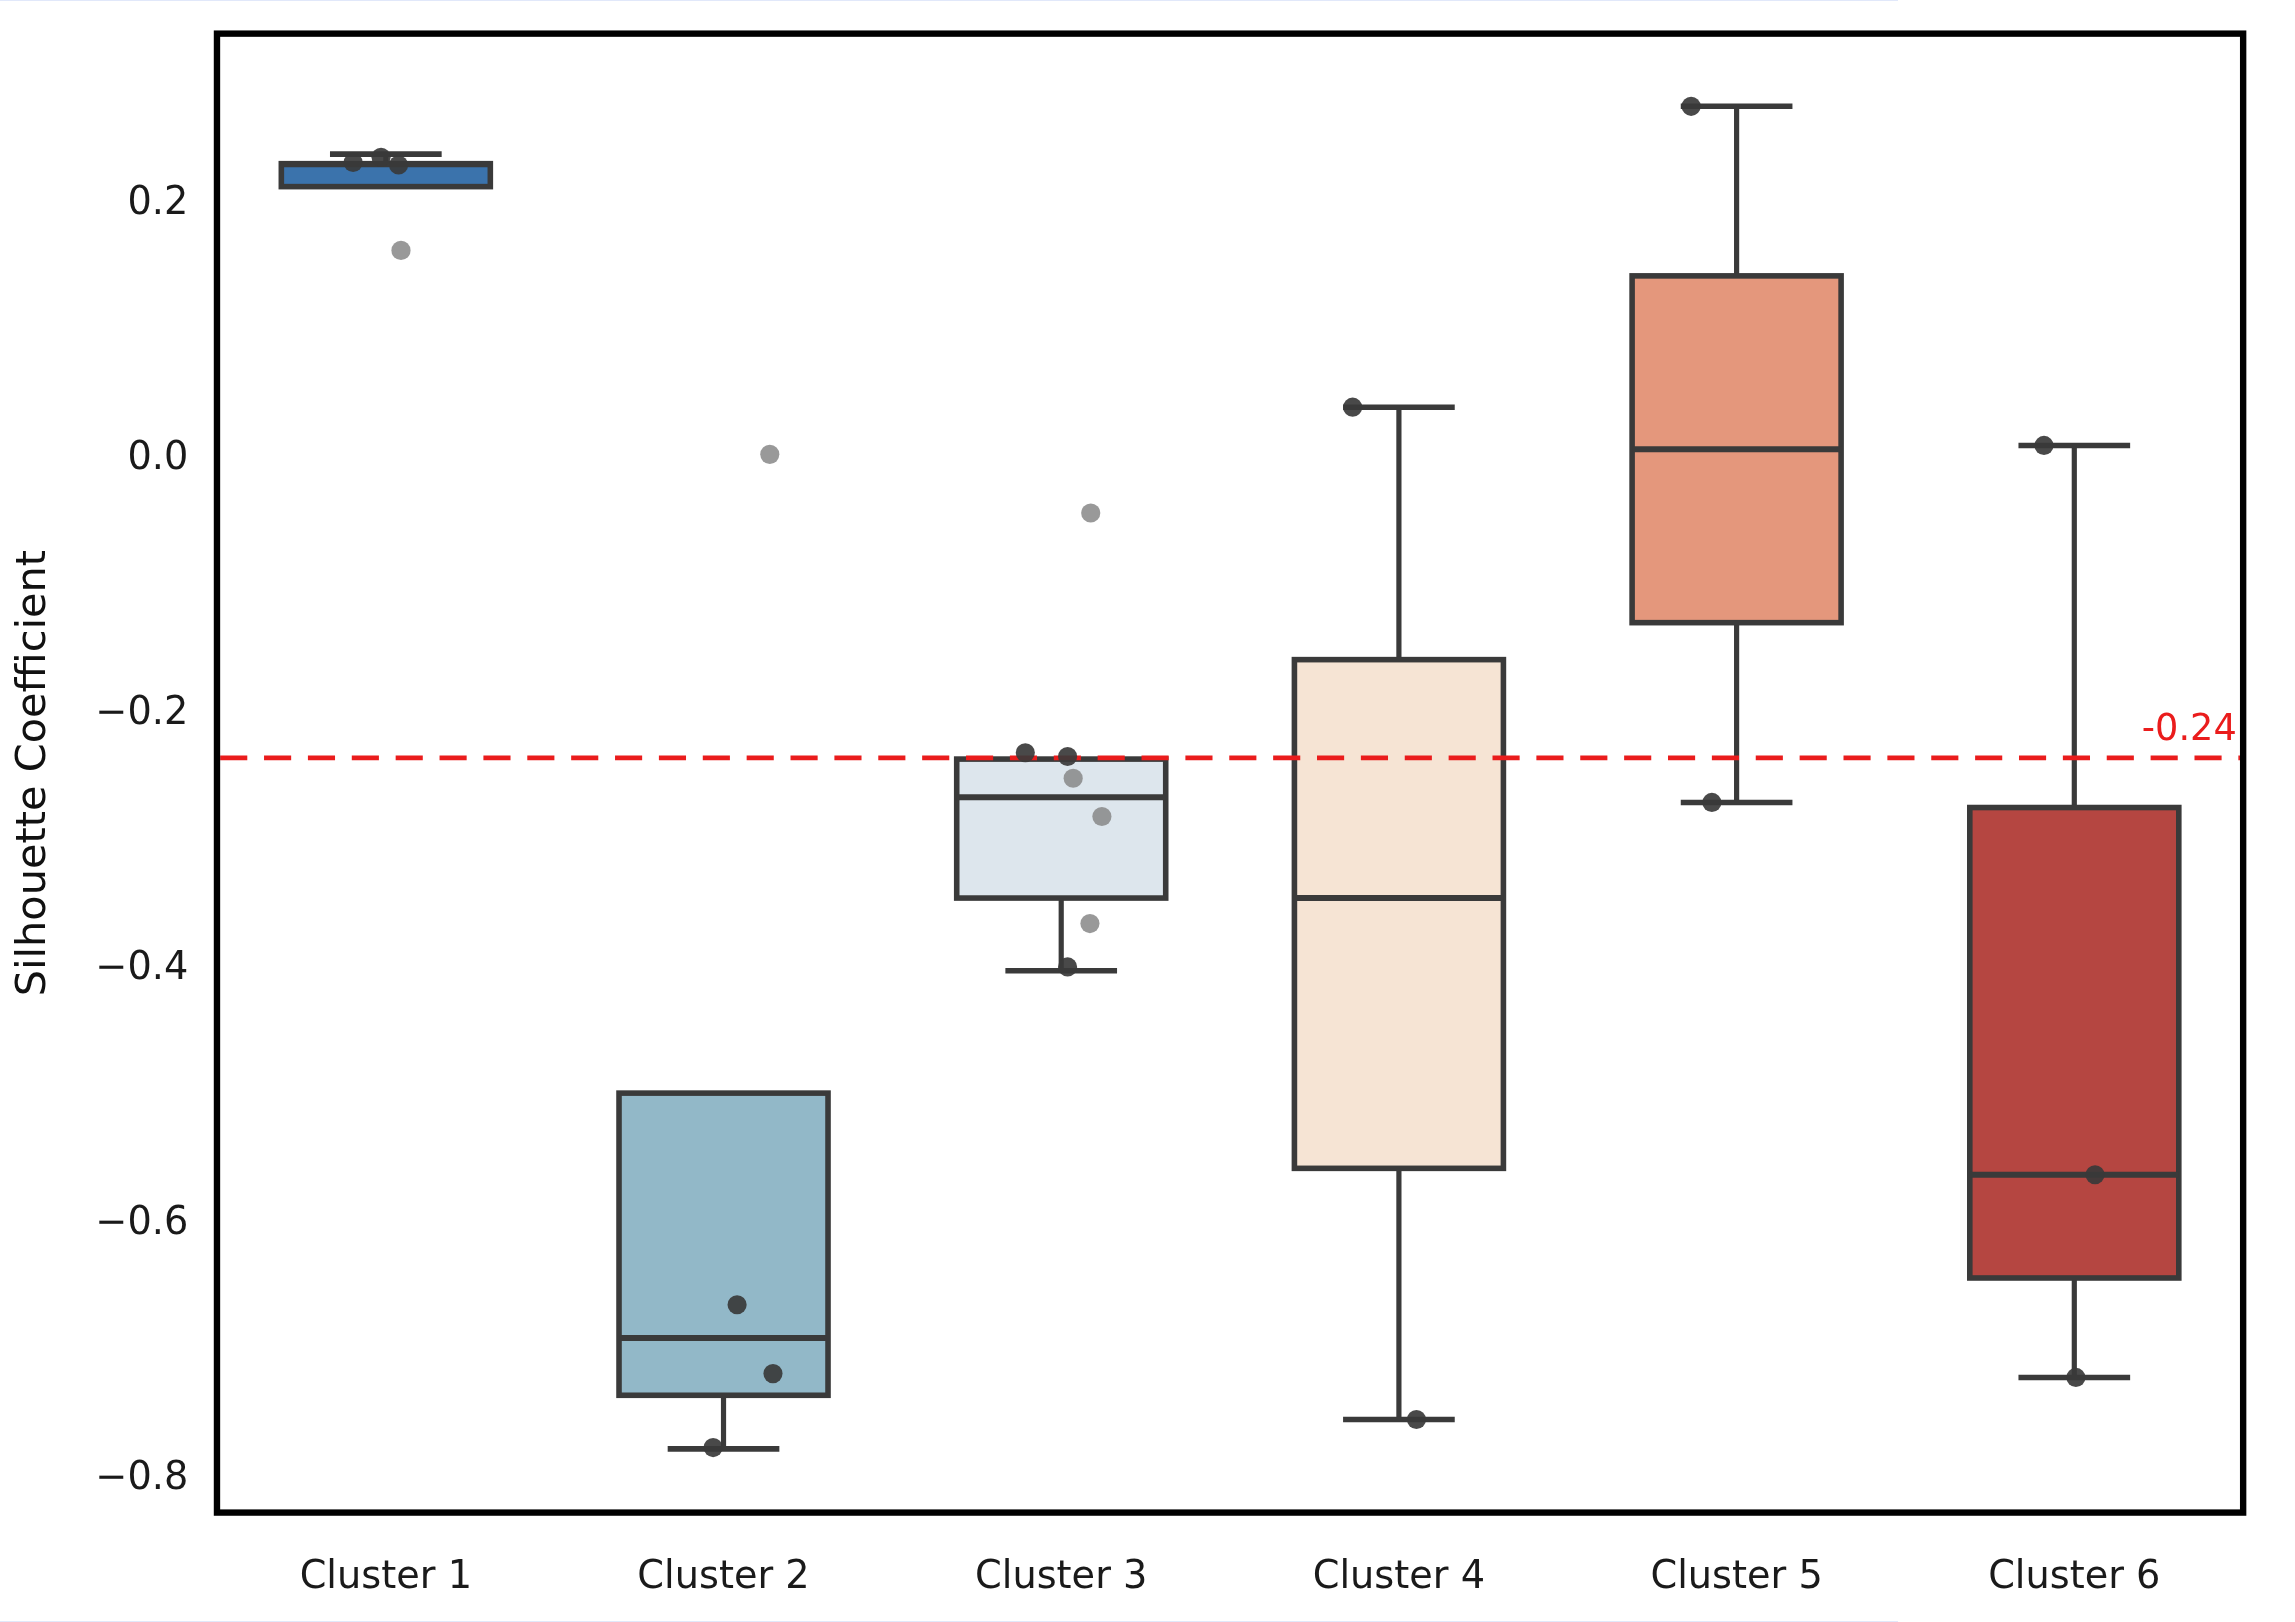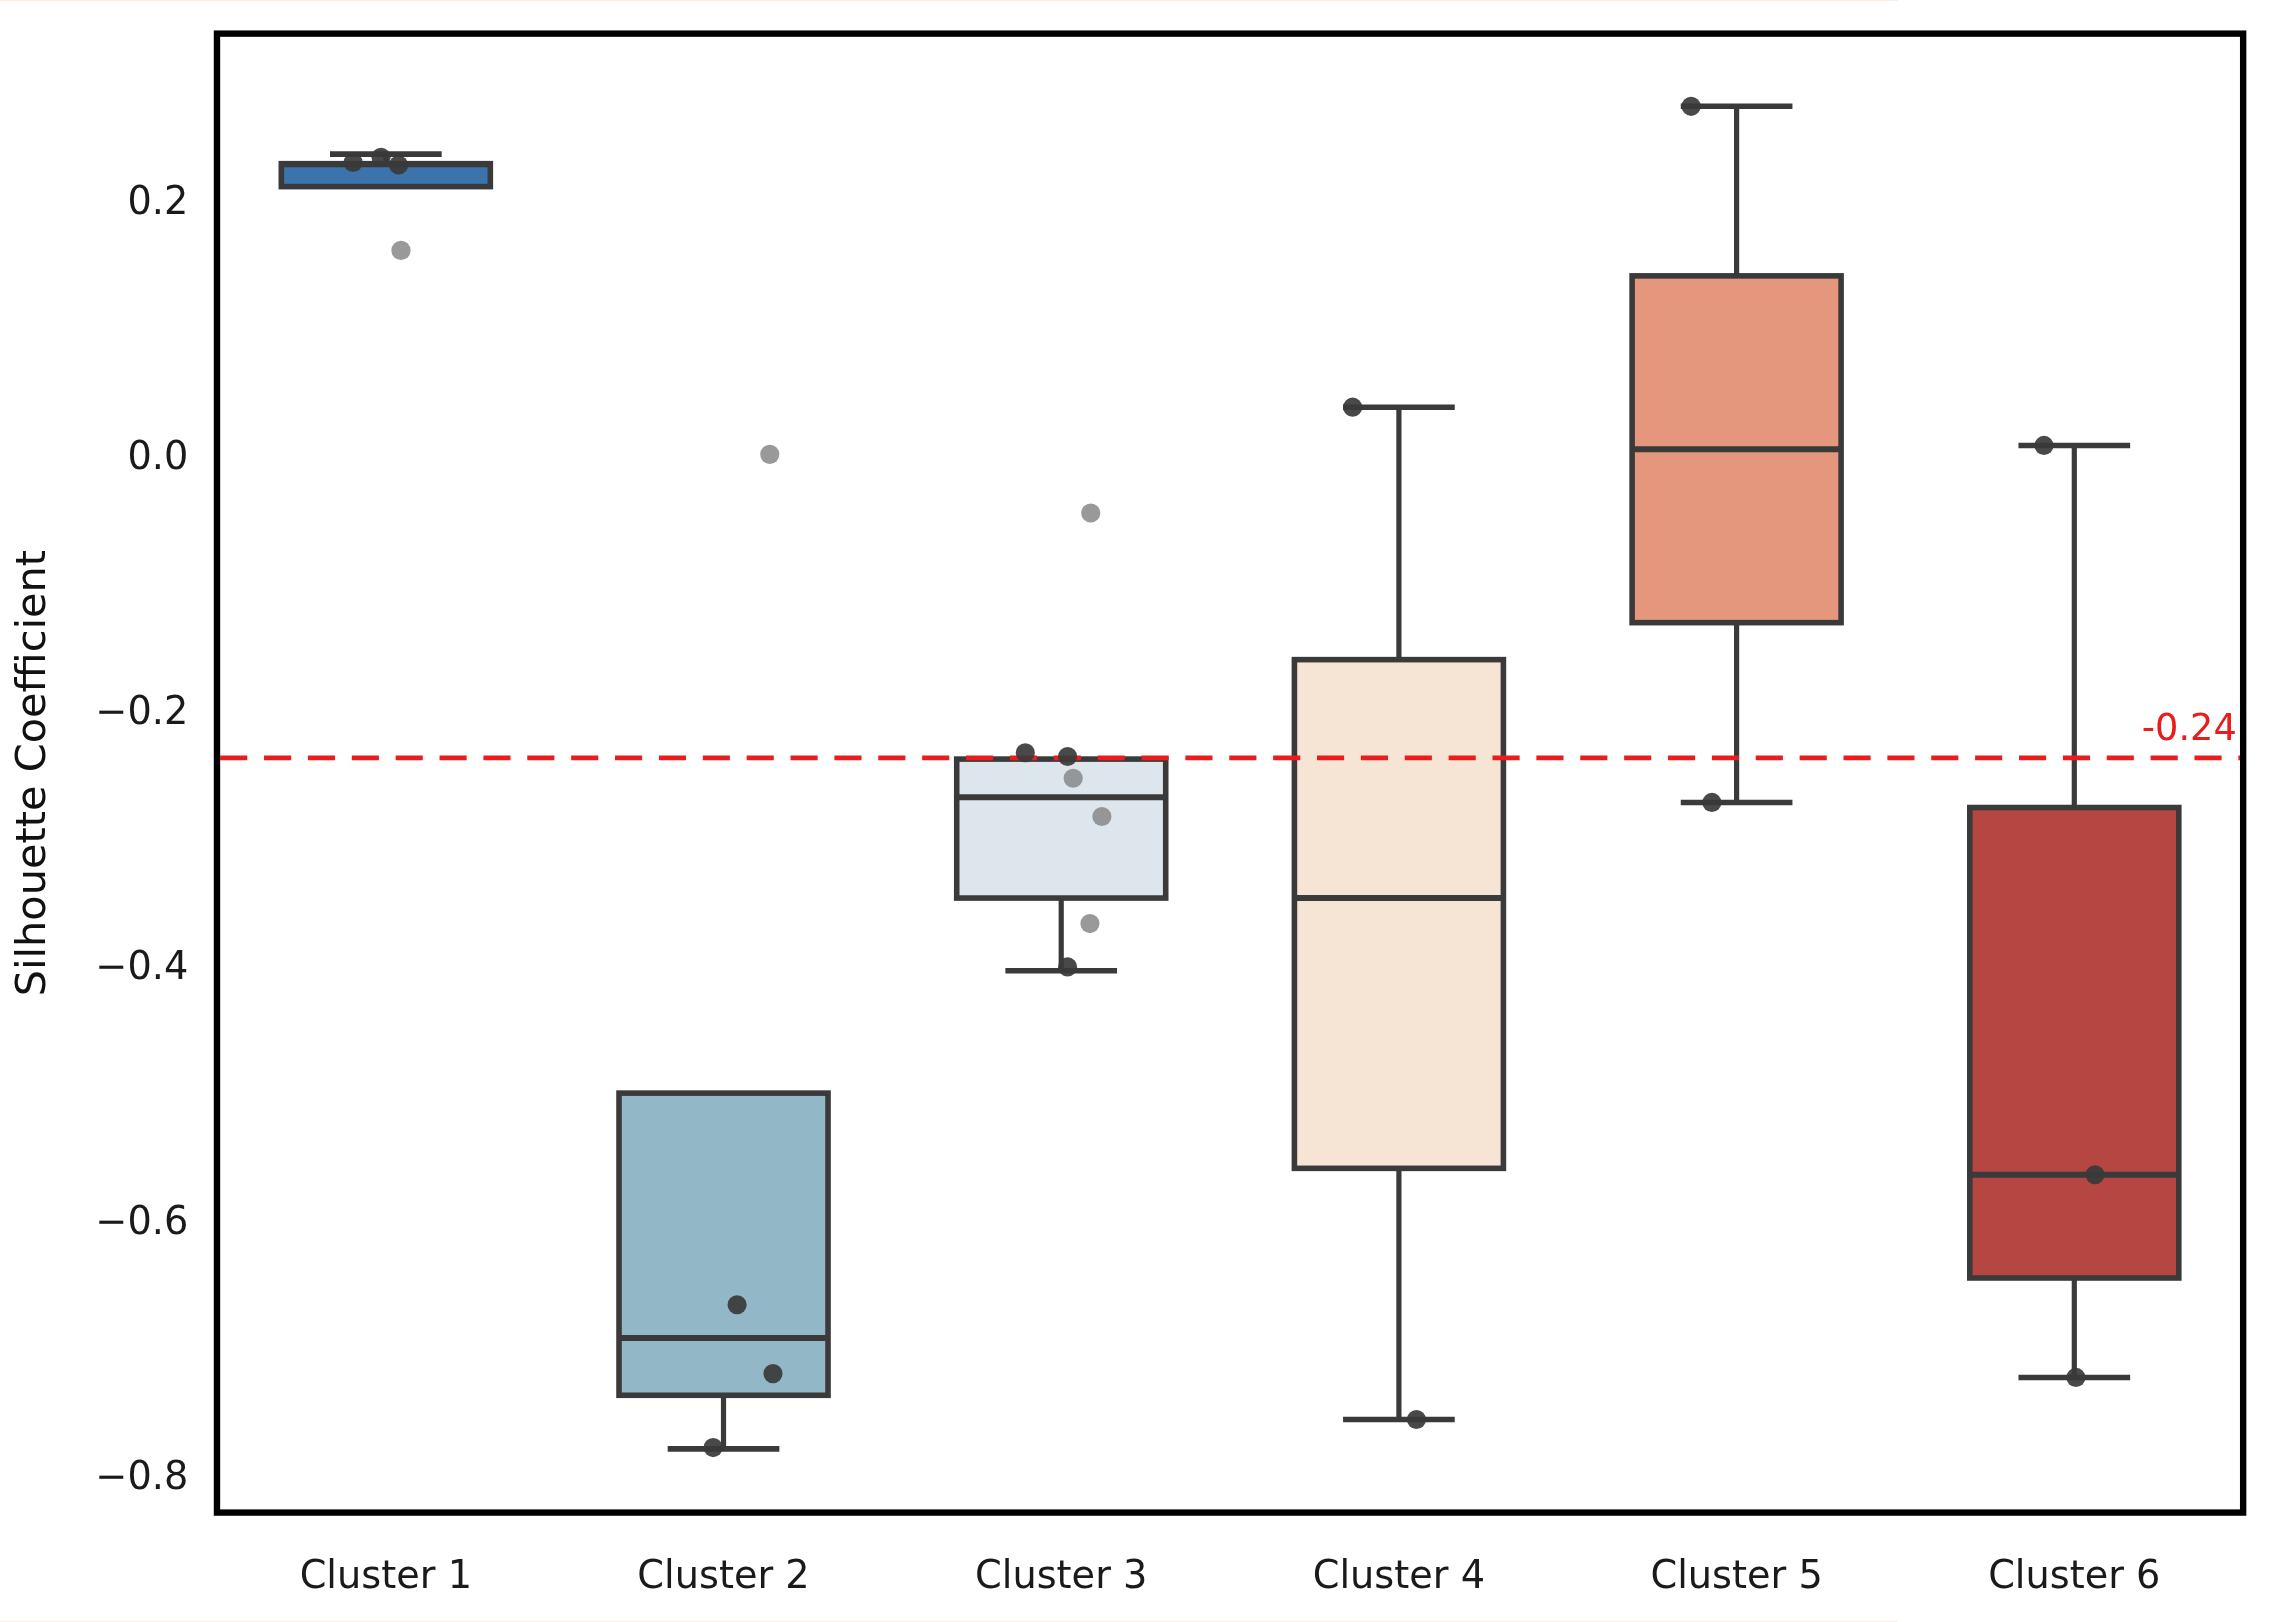--- a/index.html
+++ b/index.html
@@ -1,18 +1,18 @@
 <!DOCTYPE html>
 <html style="font-size:12.8px"><head>
 <meta charset="utf-8">
 <style>
   html,body{margin:0;padding:0;background:#ffffff;}
   body{width:2295px;height:1622px;overflow:hidden;
        font-family:"DejaVu Sans","Liberation Sans",sans-serif;}
-  #figure{position:relative;width:1898px;height:1622px;background:#f97316;}
+  #figure{position:relative;width:1898px;height:1622px;background:#1d4ed8;}
   svg{display:block;}
   text{font-family:"DejaVu Sans","Liberation Sans",sans-serif;}
 </style>
 </head>
 <body>
 
 <div id="figure">
     <svg width="2295" height="1622" viewBox="0 0 2877 2033">
       <rect x="0" y="0" width="2877" height="2033" fill="#ffffff"></rect>
       <text x="236" y="268.3741379310345" text-anchor="end" font-size="48" fill="#1a1a1a">0.2</text>

